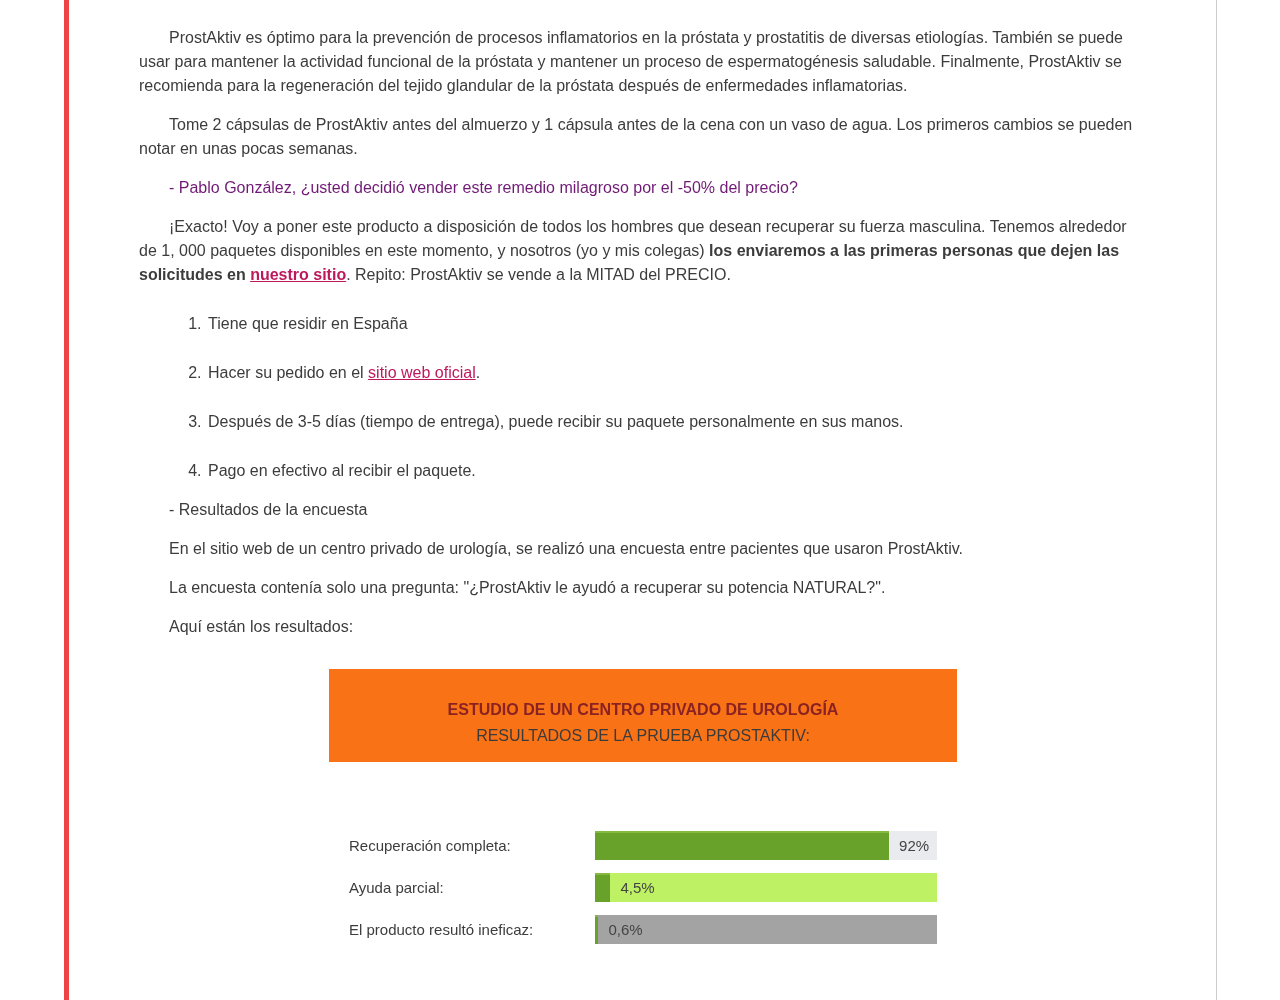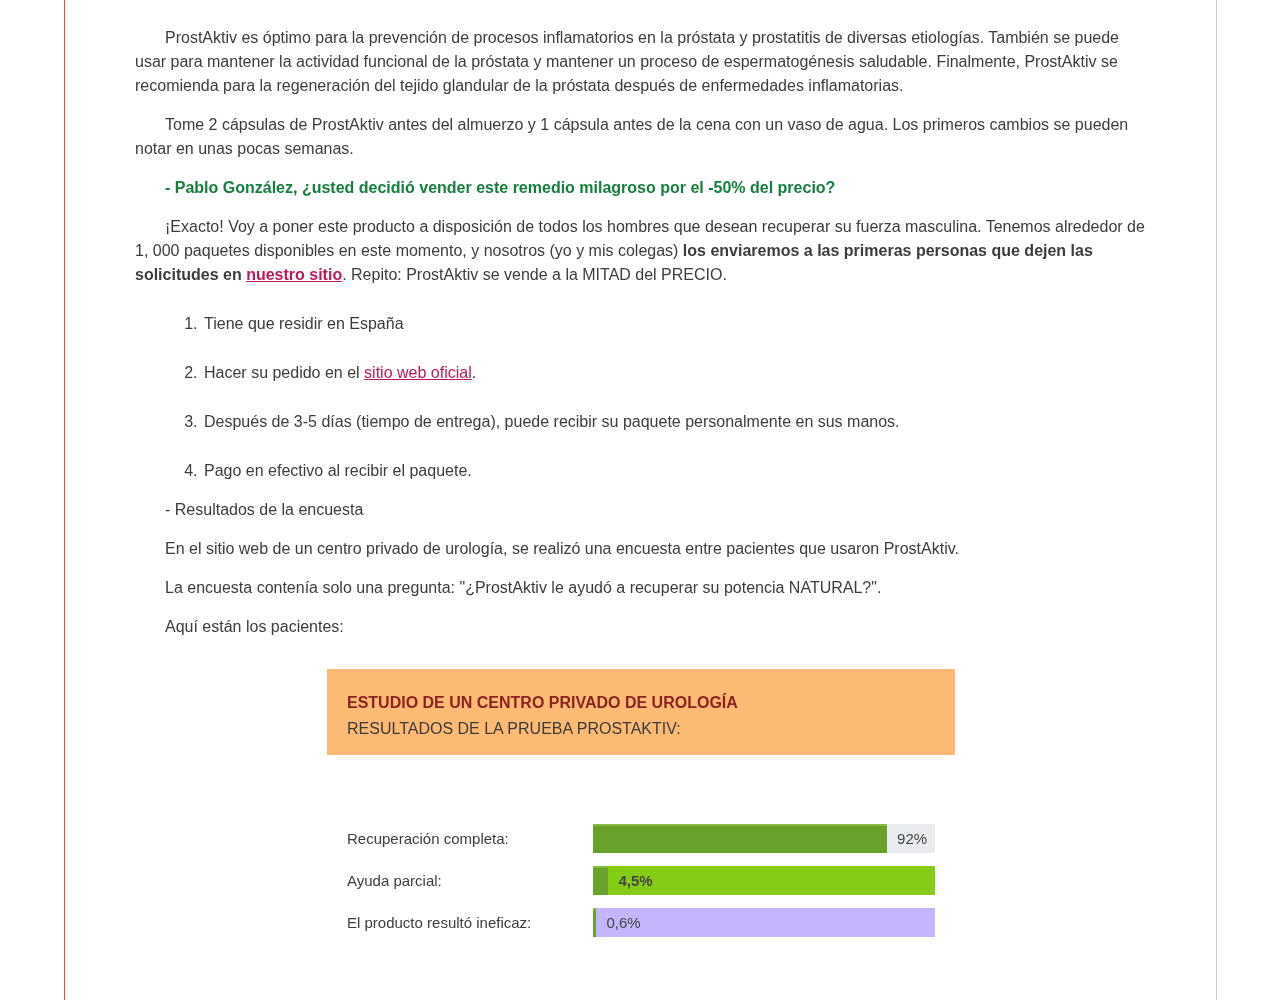--- a/index.html
+++ b/index.html
@@ -9,37 +9,37 @@
     width: 1280px;
     height: 1000px;
     overflow: hidden;
     font-family: "Liberation Sans", "DejaVu Sans", sans-serif;
   }
   .page-frame {
     box-sizing: border-box;
     margin-left: 64px;
     width: 1153px;
     min-height: 1000px;
-    border-left: 1px solid #ef4444;
+    border-left: 5px solid #ef4444;
     border-right: 1px solid #cccccc;
     padding: 11px 69px 0 70px;
     background: #ffffff;
   }
   article {
     color: #3c3c3c;
     font-size: 16px;
     line-height: 24px;
   }
   article p {
     margin: 15px 0;
     text-indent: 30px;
   }
   article p.q {
-    font-weight: bold;
-    color: #15803d;
+    font-weight: normal;
+    color: #701a75;
   }
   article .b { font-weight: bold; }
   article a {
     color: #be185d;
     text-decoration: underline;
   }
   article ol {
     margin: 15px 0;
     padding-left: 67px;
   }
@@ -48,22 +48,23 @@
     padding-left: 2px;
     margin-top: 25px;
   }
   
   .study-box {
     width: 628px;
     margin: 30px auto 0;
     background: #ffffff;
   }
   .study-header {
-    background: #fdba74;
-    padding: 21px 20px 13px;
+    background: #f97316;
+    padding: 28px 20px 13px;
+    text-align: center;
   }
   .study-title {
     font-weight: bold;
     font-size: 16px;
     line-height: 26px;
     color: #8b2222;
   }
   .study-subtitle {
     font-size: 16px;
     line-height: 26px;
@@ -117,46 +118,46 @@
       <p><span>¡Exacto! Voy a poner este producto a disposición de todos los hombres que desean recuperar su fuerza masculina. Tenemos alrededor de 1, 000 paquetes disponibles en este momento, y nosotros (yo y mis colegas) </span><span class="b">los enviaremos a las primeras personas que dejen las solicitudes en </span><a href="#" class="b">nuestro sitio</a><span>. Repito: ProstAktiv se vende a la MITAD del PRECIO.</span></p>
       <ol>
         <li><span>Tiene que residir en España</span></li>
         <li><span>Hacer su pedido en el </span><a href="#">sitio web oficial</a><span>.</span></li>
         <li><span>Después de 3-5 días (tiempo de entrega), puede recibir su paquete personalmente en sus manos.</span></li>
         <li><span>Pago en efectivo al recibir el paquete.</span></li>
       </ol>
       <p><span>- Resultados de la encuesta</span></p>
       <p><span>En el sitio web de un centro privado de urología, se realizó una encuesta entre pacientes que usaron ProstAktiv.</span></p>
       <p><span>La encuesta contenía solo una pregunta: "¿ProstAktiv le ayudó a recuperar su potencia NATURAL?".</span></p>
-      <p><span>Aquí están los pacientes:</span></p>
+      <p><span>Aquí están los resultados:</span></p>
     </article>
 
   <div class="study-box">
     <div class="study-header">
       <div class="study-title">ESTUDIO DE UN CENTRO PRIVADO DE UROLOGÍA</div>
       <div class="study-subtitle">RESULTADOS DE LA PRUEBA PROSTAKTIV:</div>
     </div>
     <div class="study-body" id="study-rows">
 
     <div class="study-row">
           <div class="study-row-label">Recuperación completa:</div>
           <div class="study-track" style="background: rgb(233, 235, 238);">
             <div class="study-bar" style="width: 86%;"></div>
             <div class="study-value">92%</div>
           </div>
         </div>
         <div class="study-row">
           <div class="study-row-label">Ayuda parcial:</div>
-          <div class="study-track" style="background: #84cc16; font-weight: bold;">
+          <div class="study-track" style="background: #bef264;">
             <div class="study-bar" style="width: 4.5%;"></div>
             <div class="study-value">4,5%</div>
           </div>
         </div>
         <div class="study-row">
           <div class="study-row-label">El producto resultó ineficaz:</div>
-          <div class="study-track" style="background: #c4b5fd;">
+          <div class="study-track" style="background: #a3a3a3;">
             <div class="study-bar" style="width: 1%;"></div>
             <div class="study-value">0,6%</div>
           </div>
         </div>
       </div>
   </div>
 </div>
 
 </body></html>

